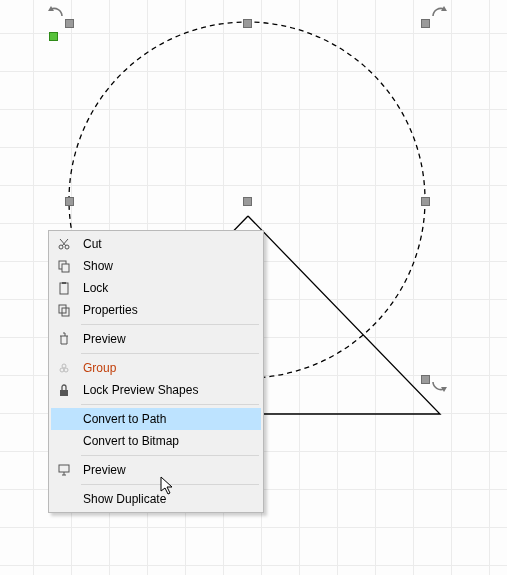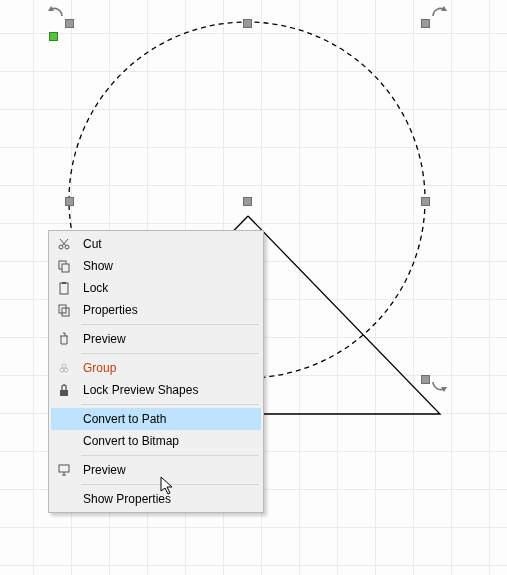--- a/index.html
+++ b/index.html
@@ -144,21 +144,21 @@
           <svg width="14" height="14" viewBox="0 0 14 14">
             <rect x="2" y="2" width="10" height="7" fill="none" stroke="#555"></rect>
             <path d="M5 12 H9 M7 9 V12" stroke="#555"></path>
           </svg>
         </span>
       <span class="lbl">Preview</span>
     </div>
     <div class="sep"></div>
     <div class="mi">
       <span class="ic"></span>
-      <span class="lbl">Show Properties</span>
+      <span class="lbl">Show Duplicate</span>
     </div>
   </div>
 
   <div class="cursor">
     <svg width="16" height="20" viewBox="0 0 16 20">
         <path d="M1 1 L1 15 L5 12 L8 18 L10 17 L7 11 L12 11 Z" fill="#fff" stroke="#000" stroke-width="1"></path>
       </svg>
   </div>
 
 </div>

